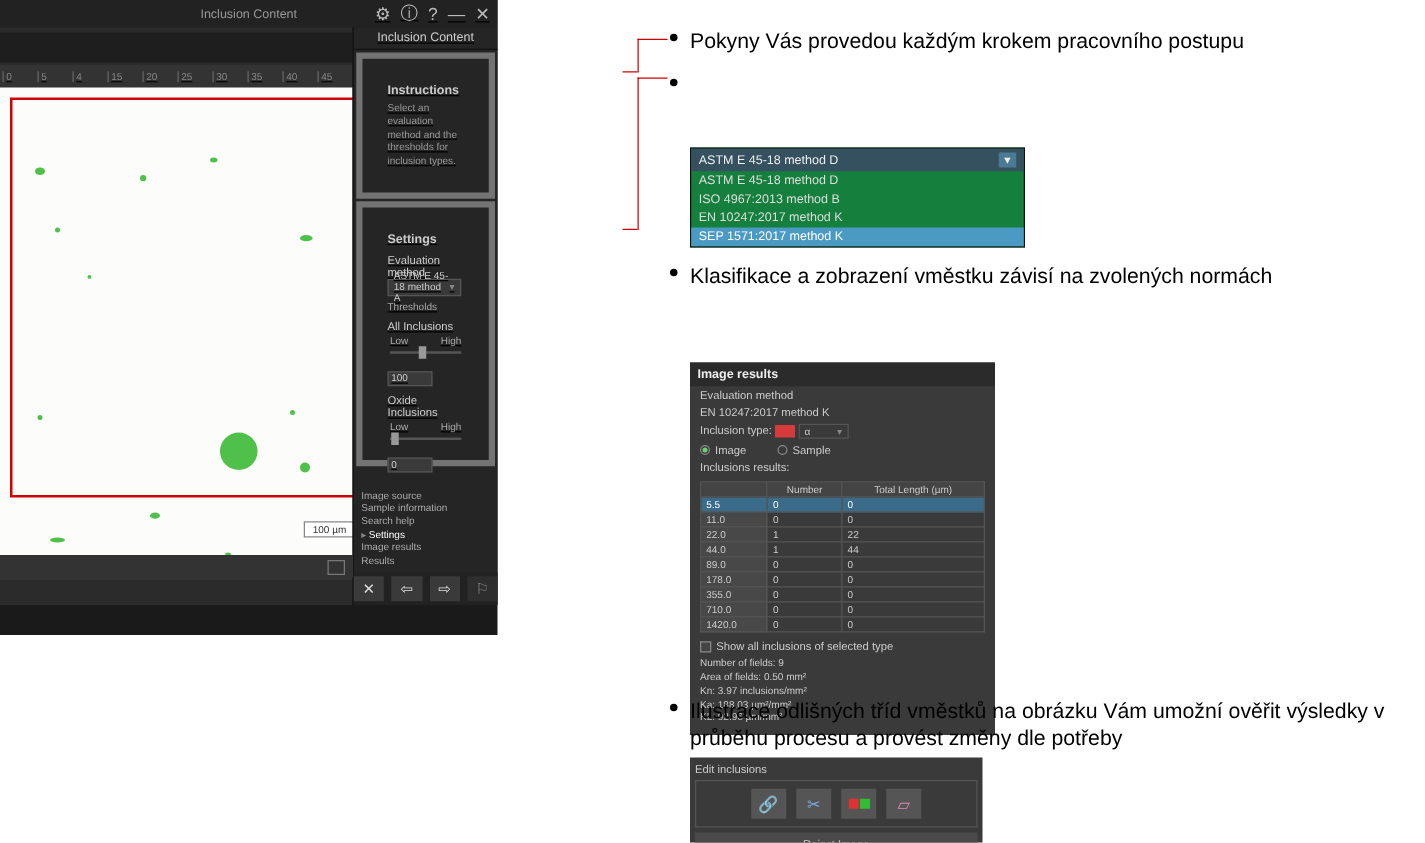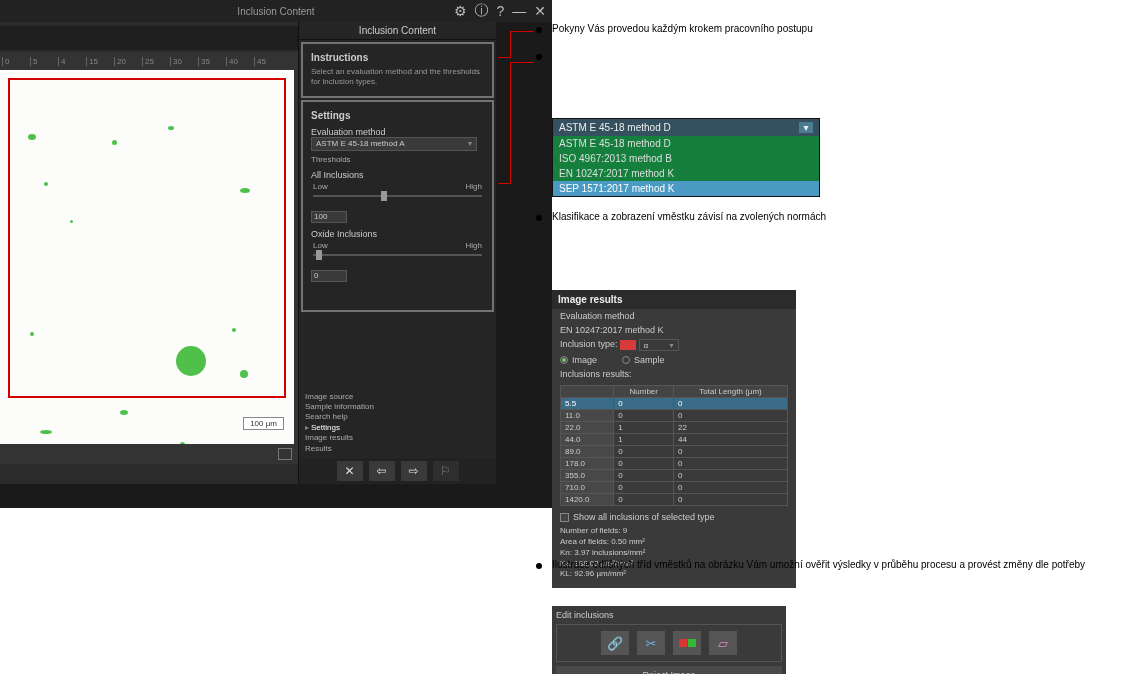--- a/index.html
+++ b/index.html
@@ -1,39 +1,39 @@
 <!DOCTYPE html>
 <html><head>
 <meta charset="utf-8">
 <style>
   * { box-sizing: border-box; margin: 0; padding: 0; }
   body { font-family: Arial, Helvetica, sans-serif; font-size: 11px; background: #fff; width: 1140px; height: 674px; overflow: hidden; position: relative; }
 
-  .left-app { position: absolute; left: 0; top: 0; width: 552px; height: 508px; background: #1a1a1a; }
+  .left-app { position: absolute; left: 0; top: 0; width: 398px; height: 508px; background: #1a1a1a; text-decoration: underline; }
 
   .titlebar { height: 22px; background: #222; display: flex; justify-content: flex-end; align-items: center; padding: 0 6px; gap: 8px; color: #ddd; font-size: 14px; }
   .titlebar .icon { cursor: pointer; color: #bbb; }
   .titlebar .mini-title { position:absolute; left:50%; transform:translateX(-50%); font-size:10px; color:#999;}
 
   .app-body { display: flex; height: 462px; }
   .image-area { width: 298px; background: #2b2b2b; position: relative; padding-top: 4px;}
   .dark-strip { height: 24px; background:#1e1e1e; margin-bottom:2px;}
   .ruler-x { height: 14px; background: #333; display: flex; color: #888; font-size: 8px; align-items: flex-end; padding-left: 2px;}
   .ruler-tick { width: 28px; border-left: 1px solid #666; padding-left:2px;}
   .canvas-wrap { position: relative; height: 398px; background: #333; padding-left:0;}
   .canvas { position: absolute; left: 0; top: 4px; width: 294px; height: 392px; background: #fcfcfa; }
   .red-roi { position: absolute; border: 2px solid #d30000; left: 8px; top: 8px; width: 278px; height: 320px; }
   .blob { position: absolute; background: #4fc14a; border-radius: 50%; }
   .scale-bar { position:absolute; right:10px; bottom:32px; background:#fff; border:1px solid #888; padding:1px 6px; font-size:8px; color:#333;}
   .canvas-footer { position:absolute; bottom:0; left:0; right:0; height:20px; background:#333; display:flex; justify-content:flex-end; align-items:center; padding-right:6px;}
   .doc-icon { width:14px;height:12px;border:1px solid #777;}
 
   .side-panel { width: 198px; background: #252525; position: relative; border-left:1px solid #111;}
   .panel-title-inclusion { text-align:center; font-size:10px; color:#ccc; padding:3px 0; border-bottom:1px solid #111;}
-  .section { border:2px solid #737373; margin:2px; padding:8px; }
+  .section { border:5px solid #737373; margin:2px; padding:20px; }
   .sec-header { font-size:10px; font-weight:bold; color:#ccc; margin-bottom:4px;}
   .sec-body { font-size:8px; color:#999; line-height:1.3;}
   .field-label { font-size:9px; color:#ccc; margin-top:6px; display:block;}
   .field-sublabel { font-size:8px; color:#aaa; margin-top:4px; margin-bottom:2px; display:block;}
   .combo { width: 96%; background:#3a3a3a; border:1px solid #555; color:#ccc; font-size:8px; height:14px; padding:0 4px; display:flex; align-items:center; justify-content:space-between;}
   .combo .caret-down { font-size:8px; color:#888;}
   .slider-row { display:flex; justify-content:space-between; font-size:8px; color:#aaa; padding:0 2px; margin-top:2px;}
   .slider-track { height:2px; background:#555; margin:4px 2px; position:relative;}
   .slider-thumb { position:absolute; width:6px; height:10px; background:#999; top:-4px;}
   .num-input { width:36px; height:12px; background:#3a3a3a; border:1px solid #555; color:#ccc; font-size:8px; margin-top:14px; padding:0 2px;}
@@ -45,21 +45,21 @@
   .wiz-bar { position:absolute; bottom:0; left:0; right:0; height:26px; background:#222; display:flex; gap:6px; justify-content:center; align-items:center;}
   .wiz-btn { width:26px; height:20px; background:#3a3a3a; color:#ddd; display:flex; align-items:center; justify-content:center; font-size:12px;}
 
   
   .conn { position:absolute; background:#d30000; }
 
   
   .right-col { position:absolute; left:536px; top:22px; width:590px; }
   .bullet-row { display:flex; margin-bottom:14px; }
   .bullet-dot { width:6px; height:6px; background:#000; border-radius:50%; margin-top:5px; margin-right:10px; flex-shrink:0;}
-  .bullet-text { font-size:10px; color:#000; line-height:1.3;}
+  .bullet-text { font-size:17px; color:#000; line-height:1.3;}
 
   
   .dd-open { position:absolute; left:552px; top:118px; width:268px; background:#15803d; border:1px solid #111; font-size:10px;}
   .dd-sel { background:#35505e; color:#eee; padding:3px 6px; display:flex; justify-content:space-between; align-items:center;}
   .dd-sel .caret-down { background:#4a7a94; width:14px; text-align:center; color:#eee;}
   .dd-item { padding:2px 6px; color:#ddd;}
   .dd-hl { background:#4a9ac4; color:#fff;}
 
   
   .res-panel { position:absolute; left:552px; top:290px; width:244px; background:#3a3a3a; color:#ccc; font-size:9px; padding-bottom:6px;}

